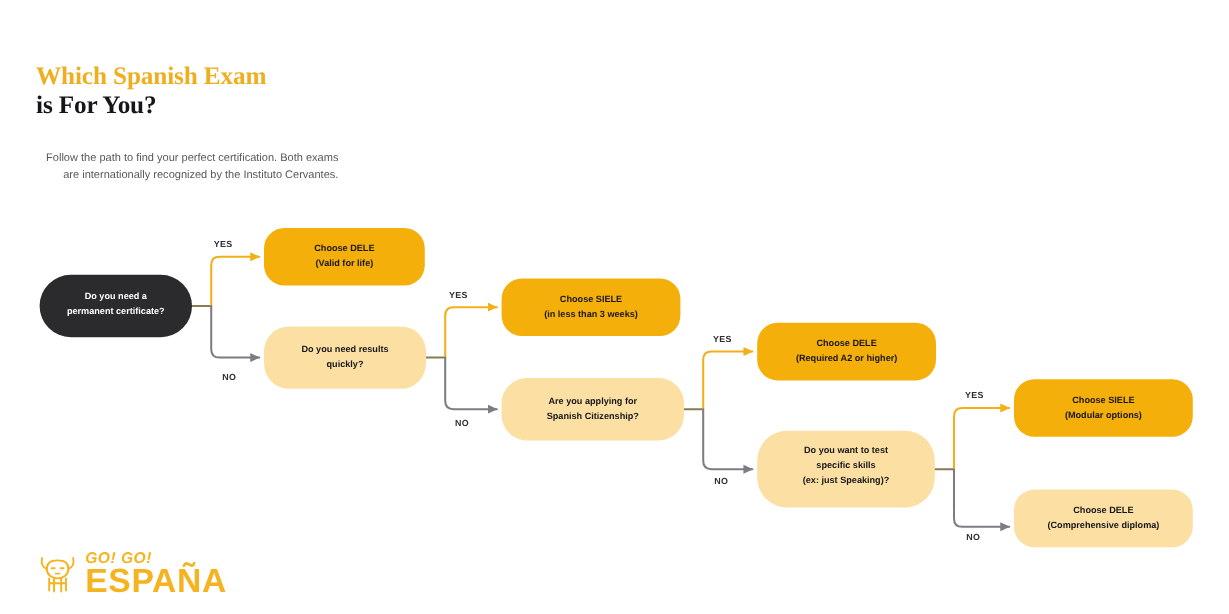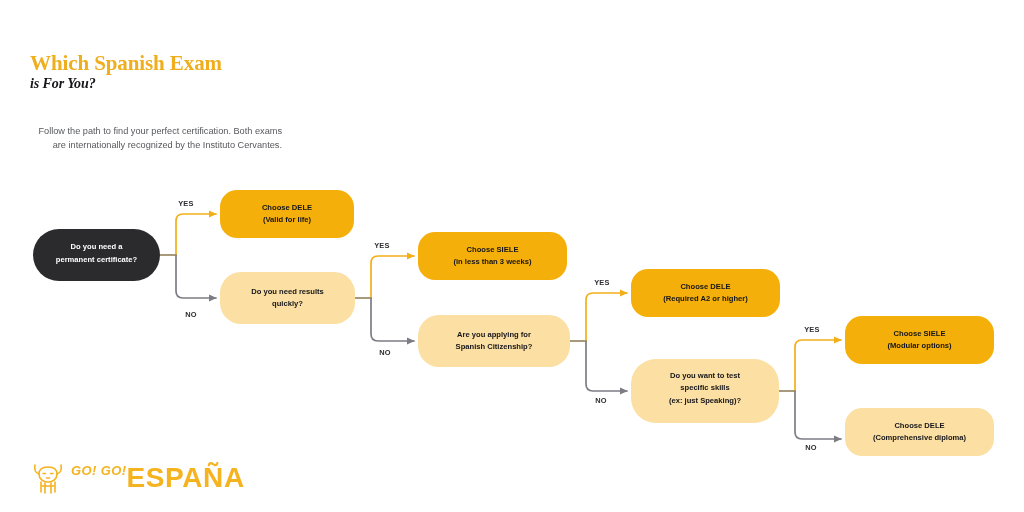--- a/index.html
+++ b/index.html
@@ -27,27 +27,26 @@
     font-family: "Liberation Serif", serif;
     font-size: 21px;
     font-weight: bold;
     color: #EFAE1E;
     letter-spacing: -0.1px;
     line-height: 1.12;
     margin: 0;
   }
   .title-line2 {
     font-family: "Liberation Serif", serif;
-    font-size: 14px;
+    font-size: 21px;
     font-weight: bold;
     color: #16161a;
     letter-spacing: -0.1px;
     line-height: 1.12;
     margin: 0;
-    font-style: italic;
   }
   #subtitle {
     position: absolute;
     left: 30px;
     top: 124px;
     width: 252px;
     font-size: 9.2px;
     line-height: 1.56;
     color: #57585c;
     text-align: right;
@@ -100,21 +99,21 @@
   #logo {
     position: absolute;
     left: 30px;
     top: 458px;
     display: flex;
     align-items: center;
     gap: 5px;
   }
   #logo-words {
     display: flex;
-    flex-direction: row;
+    flex-direction: column;
     line-height: 0.92;
   }
   .logo-go {
     font-family: "Liberation Sans", sans-serif;
     font-size: 13px;
     font-weight: bold;
     font-style: italic;
     color: #F5B320;
     letter-spacing: 0.4px;
   }

